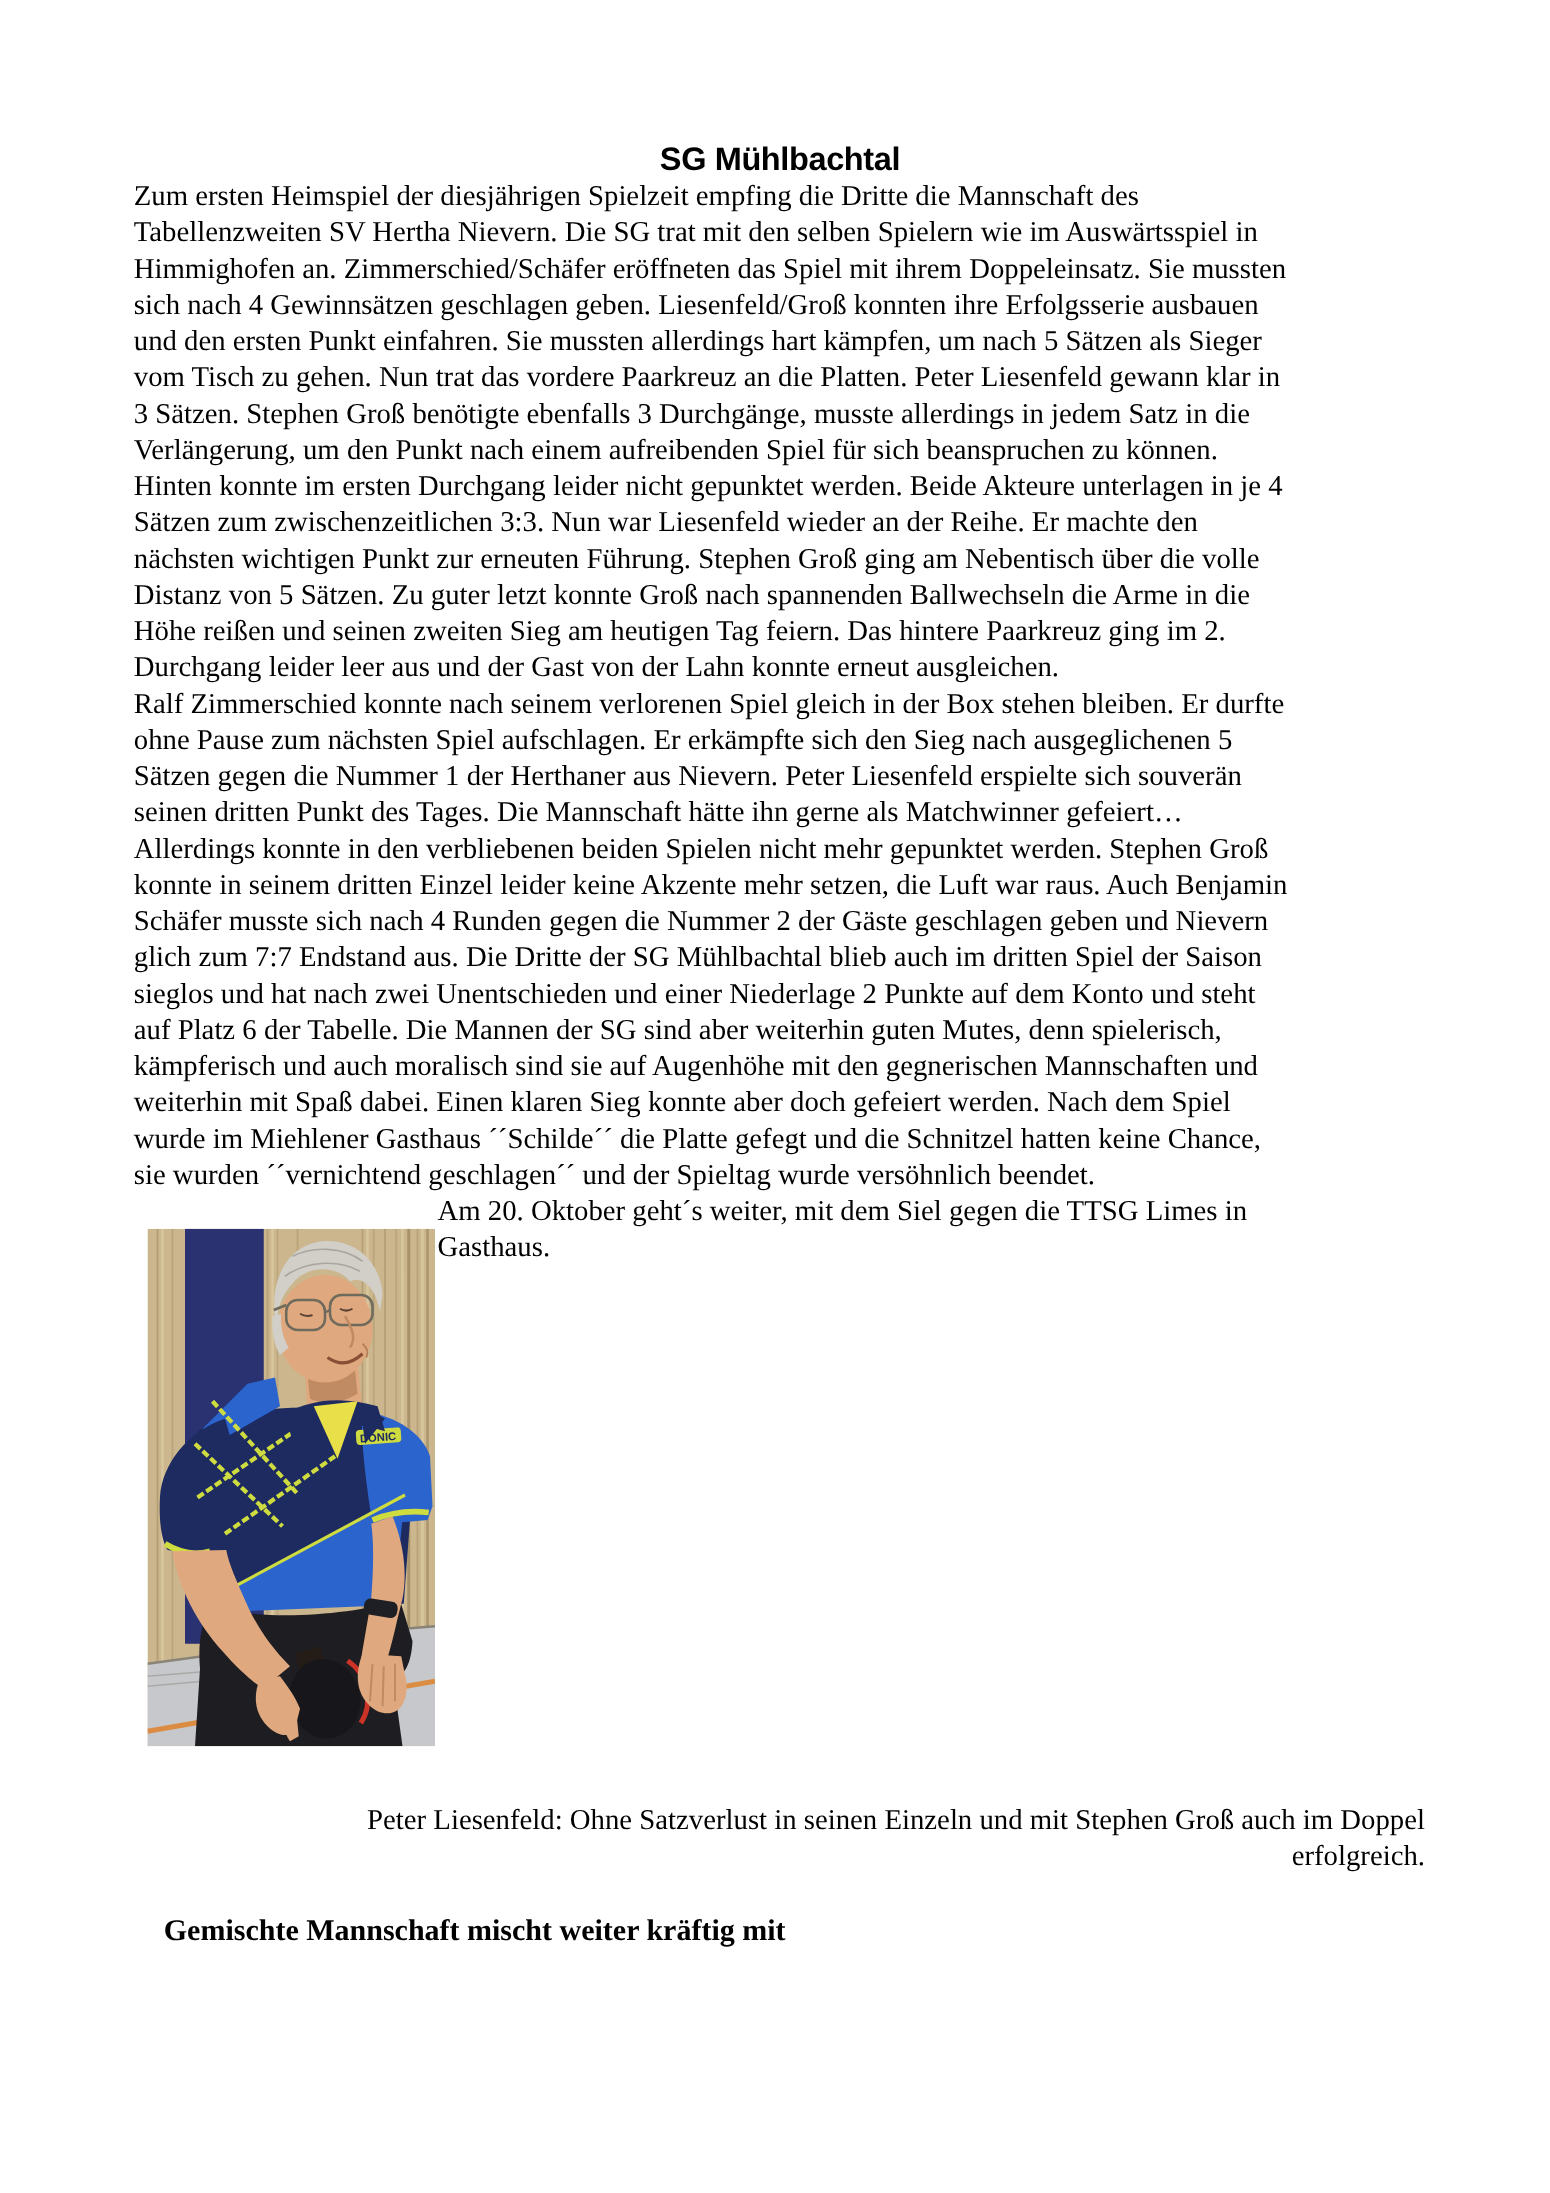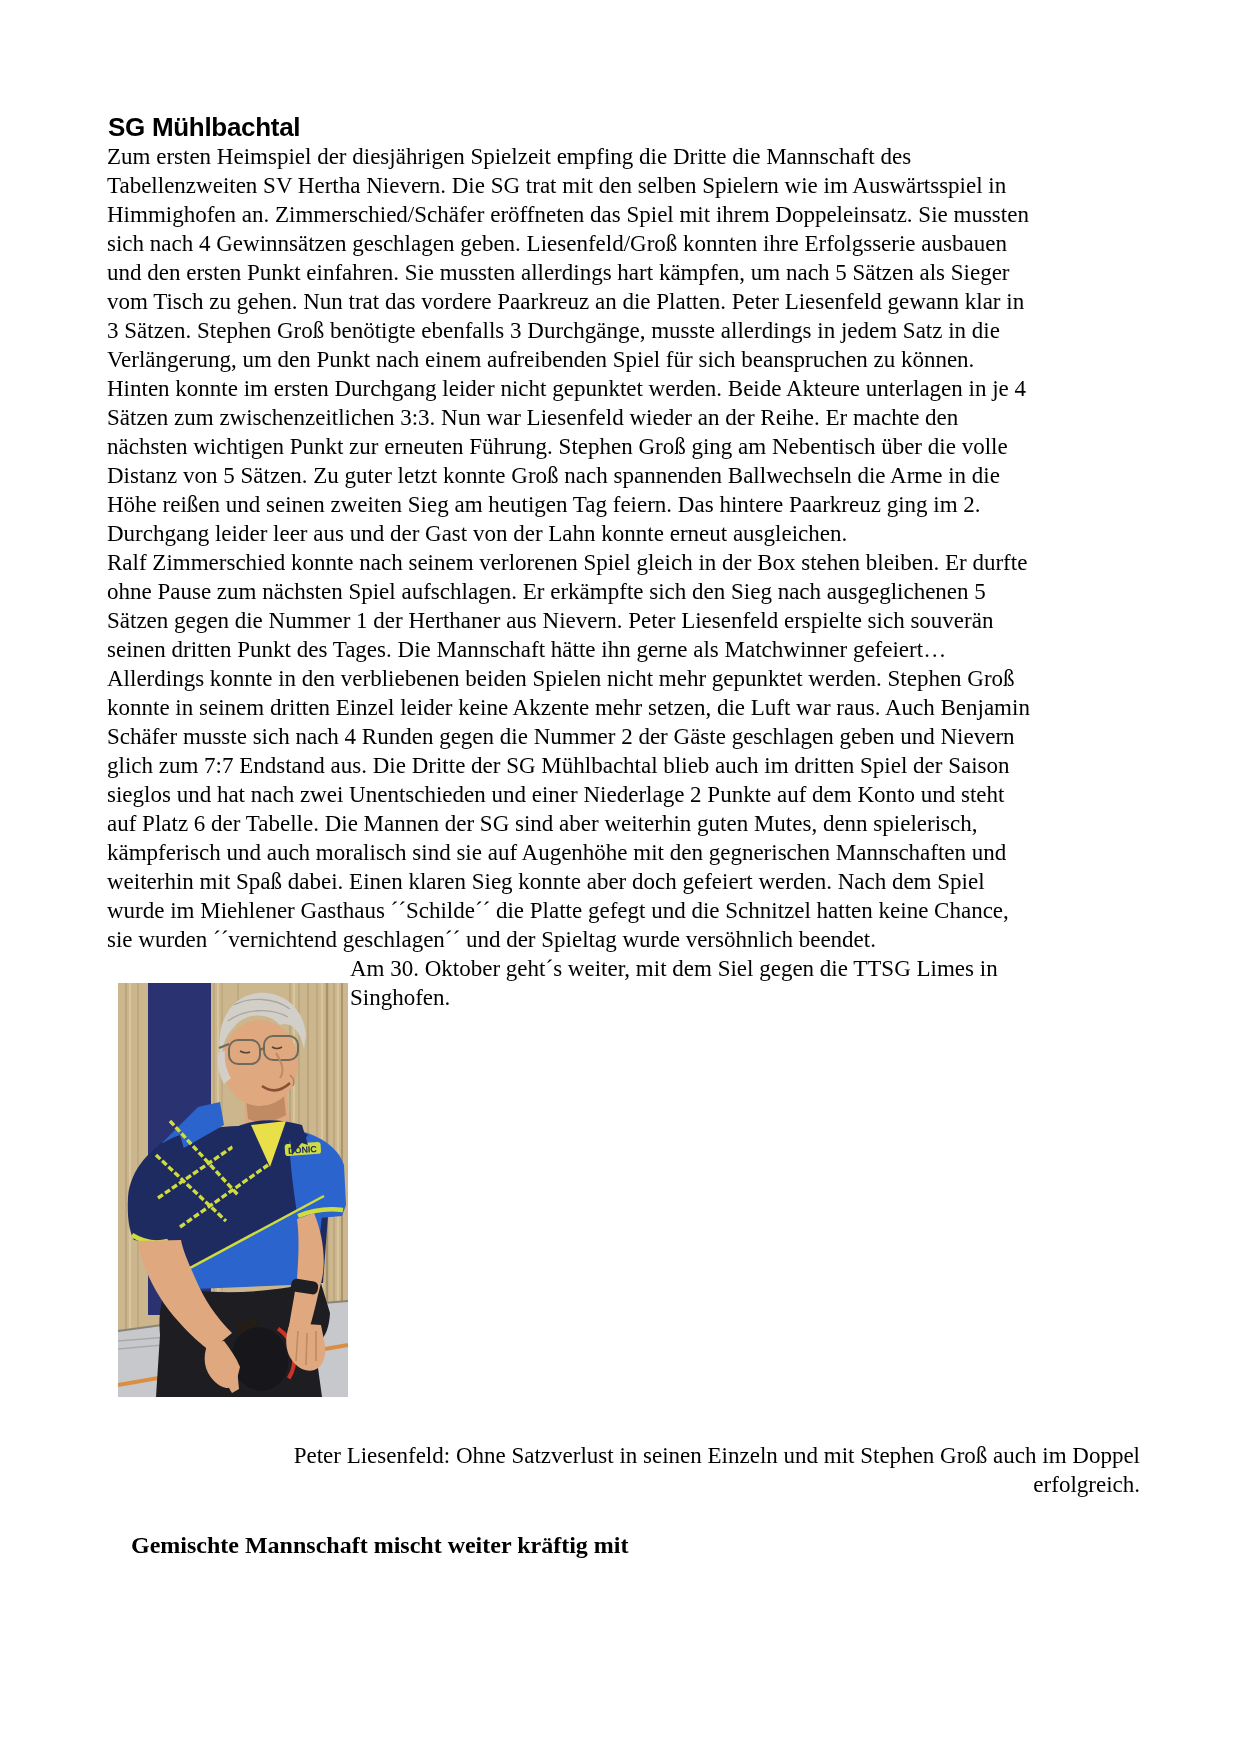--- a/index.html
+++ b/index.html
@@ -4,21 +4,21 @@
 <style>
   html, body { margin: 0; padding: 0; background: #ffffff; }
   body {
     width: 1240px; height: 1754px; overflow: hidden;
     font-family: "Liberation Serif", serif; color: #000;
   }
   .page { position: relative; width: 1240px; height: 1754px; padding: 0 100px 0 107px; box-sizing: border-box; }
   .doc-title {
     font-family: "Liberation Sans", sans-serif;
     font-weight: 700; font-size: 26px; line-height: 30px;
-    letter-spacing: -0.3px; margin: 112px 0 0 1px;
+    letter-spacing: -0.3px; margin: 112px 0 0 1px; text-align: center;
   }
   .doc-h2 {
     font-family: "Liberation Serif", serif;
     font-weight: 700; font-size: 24px; line-height: 28px;
     margin: 2px 0 0 0;
   }
   .body-text {
     font-size: 23px; line-height: 29px;
     white-space: pre-line; margin: 0; font-family: Liberation Serif, serif;
   }
@@ -63,21 +63,21 @@
 konnte in seinem dritten Einzel leider keine Akzente mehr setzen, die Luft war raus. Auch Benjamin
 Schäfer musste sich nach 4 Runden gegen die Nummer 2 der Gäste geschlagen geben und Nievern
 glich zum 7:7 Endstand aus. Die Dritte der SG Mühlbachtal blieb auch im dritten Spiel der Saison
 sieglos und hat nach zwei Unentschieden und einer Niederlage 2 Punkte auf dem Konto und steht
 auf Platz 6 der Tabelle. Die Mannen der SG sind aber weiterhin guten Mutes, denn spielerisch,
 kämpferisch und auch moralisch sind sie auf Augenhöhe mit den gegnerischen Mannschaften und
 weiterhin mit Spaß dabei. Einen klaren Sieg konnte aber doch gefeiert werden. Nach dem Spiel
 wurde im Miehlener Gasthaus ´´Schilde´´ die Platte gefegt und die Schnitzel hatten keine Chance,
 sie wurden ´´vernichtend geschlagen´´ und der Spieltag wurde versöhnlich beendet.</p>
 
-  <div class="indent-line">Am 30. Oktober geht´s weiter, mit dem Siel gegen die TTSG Limes in</div>
+  <div class="indent-line">Am 20. Oktober geht´s weiter, mit dem Siel gegen die TTSG Limes in</div>
 
   <div class="photo-row">
     <figure class="photo-figure">
       <svg viewBox="0 0 230 414" xmlns="http://www.w3.org/2000/svg">
 
         <rect x="0" y="0" width="230" height="414" fill="#cbb68d"></rect>
         <g stroke-width="1.4" stroke="#a08a62">
           <line x1="8" y1="0" x2="8" y2="370" opacity="0.55"></line>
           <line x1="20" y1="0" x2="20" y2="366" opacity="0.4"></line>
           <line x1="96" y1="0" x2="96" y2="340" opacity="0.45"></line>
@@ -182,21 +182,21 @@
           <g fill="none">
             <path d="M122,68 q5,3 10,1" stroke="#5a4334" stroke-width="1.6"></path>
             <path d="M154,64 q5,3 10,0" stroke="#5a4334" stroke-width="1.6"></path>
             <path d="M158,70 C164,80 167,88 162,95" stroke-width="2" stroke="#c08a62"></path>
             <path d="M144,103 Q158,113 172,100" stroke="#8a4f35" stroke-width="2.5"></path>
             <path d="M172,92 Q178,97 175,103" stroke="#b97f56" stroke-width="1.5"></path>
           </g>
         </g>
       </svg>
     </figure>
-    <div class="wrap-line">Singhofen.</div>
+    <div class="wrap-line">Gasthaus.</div>
   </div>
 
   <p class="body-text caption">Peter Liesenfeld: Ohne Satzverlust in seinen Einzeln und mit Stephen Groß auch im Doppel
 erfolgreich.</p>
 
   <h2 class="doc-h2 h2b">Gemischte Mannschaft mischt weiter kräftig mit</h2>
 
 
 </div>
 

